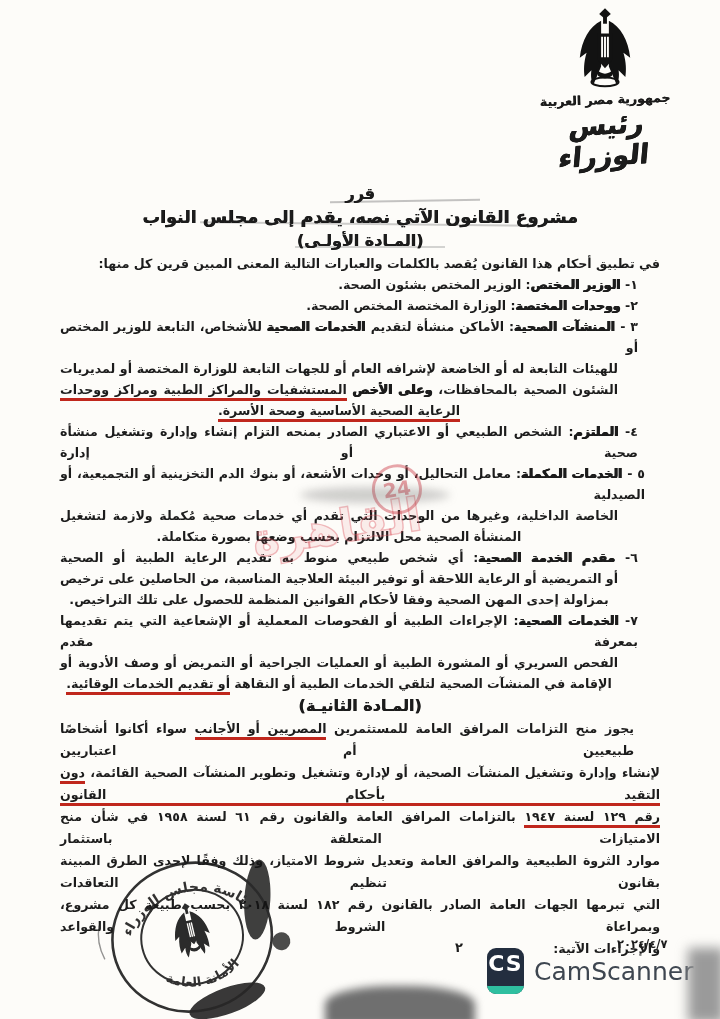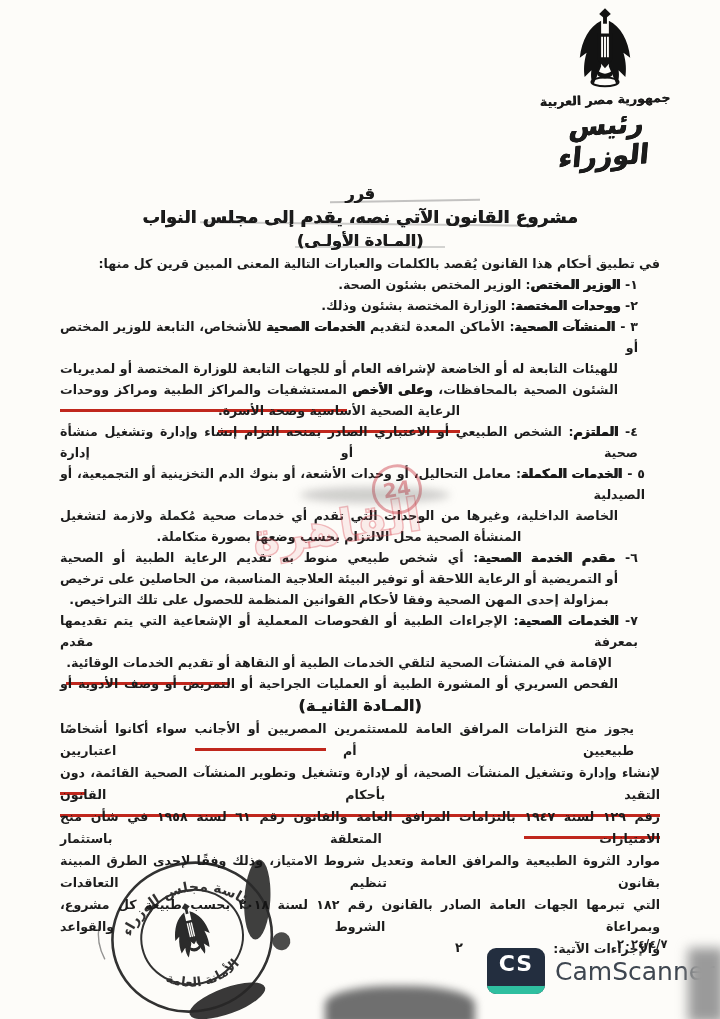--- a/index.html
+++ b/index.html
@@ -16,21 +16,21 @@
   .t-decree{text-align:center;font-size:16px;line-height:20px;text-shadow:.5px 0 0 #111;}
   .t-sub{text-align:center;font-size:17.5px;line-height:26px;text-shadow:.6px 0 0 #111;}
   .t-art{text-align:center;font-size:16px;line-height:22px;text-shadow:.5px 0 0 #111;margin-bottom:1px;}
   .t-art2{margin-top:1px;}
   .tl{font-size:12.6px;line-height:21px;direction:rtl;}
   .p2 .tl{line-height:22px;}
   .tl.j{text-align:justify;text-align-last:justify;}
   .tl.r{text-align:right;}
   .tl.c{text-align:center;}
   .r-term{text-shadow:.5px 0 0 currentColor,-.5px 0 0 currentColor;}
-  .r-rl{border-bottom:3px solid #c0271d;padding-bottom:12px;}
+  .r-rl{border-bottom:3px solid #c0271d;padding-bottom:1px;}
   
   .watermark{position:absolute;top:468px;left:238px;width:250px;height:100px;transform:rotate(-9deg);
       pointer-events:none;}
   .wm-word{position:absolute;top:28px;left:12px;font-size:46px;font-weight:bold;
       color:rgba(225,95,104,0.10);-webkit-text-stroke:1.4px rgba(221,84,95,0.38);}
   .wm-badge{position:absolute;top:2px;left:138px;width:44px;height:44px;border:3px solid rgba(205,60,72,0.45);
       border-radius:50%;text-align:center;line-height:44px;font-size:20px;font-weight:bold;
       color:rgba(205,60,72,0.5);}
   .smudge{position:absolute;top:487px;left:300px;width:150px;height:16px;border-radius:50%;
       background:rgba(100,100,100,0.30);filter:blur(4px);}
@@ -41,21 +41,21 @@
   .art3{top:246px;left:295px;width:150px;background:rgba(125,125,125,0.32);}
   .shadow-bottom{position:absolute;top:986px;left:325px;width:150px;height:40px;background:#6f6f6f;
       border-radius:45% 45% 0 0;filter:blur(4px);}
   .shadow-corner{position:absolute;top:948px;left:688px;width:36px;height:75px;background:#9a9a9a;
       filter:blur(6px);}
   
   .stamp{position:absolute;top:848px;left:92px;width:210px;height:176px;transform:rotate(-13deg);opacity:.9;}
   
   .pagenum{position:absolute;top:940px;left:455px;font-size:13px;font-weight:bold;}
   .scanner{position:absolute;top:948px;left:487px;display:flex;align-items:center;}
-  .cs-icon{width:58px;height:46px;background:#232e3f;border-radius:9px;position:relative;overflow:hidden;
+  .cs-icon{width:37px;height:46px;background:#232e3f;border-radius:9px;position:relative;overflow:hidden;
       flex:0 0 auto;}
   .cs-icon .cs-txt{position:absolute;top:3px;left:0;width:100%;text-align:center;color:#fff;
       font-size:22px;font-weight:bold;letter-spacing:1px;}
   .cs-icon .cs-strip{position:absolute;bottom:0;left:0;width:100%;height:8px;background:#2fbfa0;}
   .cs-label{font-size:25px;color:#3e4650;margin-left:10px;font-weight:normal;}
   .scan-date{position:absolute;top:-11px;left:130px;font-size:11.5px;font-weight:bold;color:#1c1c1c;
       white-space:nowrap;}
 </style>
 </head>
 <body>
@@ -83,35 +83,35 @@
   <div class="art art2"></div>
   <div class="art art3"></div>
 
   <div class="content" dir="rtl">
     <div class="t-decree">قرر</div>
     <div class="t-sub">مشروع القانون الآتي نصه، يقدم إلى مجلس النواب</div>
     <div class="t-art">(المـادة الأولـى)</div>
     <div>
         <div class="tl r"><span>في تطبيق أحكام هذا القانون يُقصد بالكلمات والعبارات التالية المعنى المبين قرين كل منها:</span></div>
         <div class="tl r" style="margin-right: 22px;"><span>١- </span><span class="r-term">الوزير المختص</span><span>: الوزير المختص بشئون الصحة.</span></div>
-        <div class="tl r" style="margin-right: 22px;"><span>٢- </span><span class="r-term">ووحدات المختصة</span><span>: الوزارة المختصة بشئون وذلك.</span></div>
-        <div class="tl j" style="margin-right: 22px;"><span>٣ - </span><span class="r-term">المنشآت الصحية</span><span>: الأماكن المعدة لتقديم </span><span class="r-term">الخدمات الصحية</span><span> للأشخاص، التابعة للوزير المختص أو</span></div>
+        <div class="tl r" style="margin-right: 22px;"><span>٢- </span><span class="r-term">ووحدات المختصة</span><span>: الوزارة المختصة المختص الصحة.</span></div>
+        <div class="tl j" style="margin-right: 22px;"><span>٣ - </span><span class="r-term">المنشآت الصحية</span><span>: الأماكن منشأة لتقديم </span><span class="r-term">الخدمات الصحية</span><span> للأشخاص، التابعة للوزير المختص أو</span></div>
         <div class="tl j" style="margin-right: 42px;"><span>للهيئات التابعة له أو الخاضعة لإشرافه العام أو للجهات التابعة للوزارة المختصة أو لمديريات</span></div>
         <div class="tl j" style="margin-right: 42px;"><span>الشئون الصحية بالمحافظات، </span><span class="r-term">وعلى الأخص</span><span> </span><span class="r-rl">المستشفيات والمراكز الطبية ومراكز ووحدات</span></div>
         <div class="tl c" style="margin-right: 42px;"><span class="r-rl">الرعاية الصحية الأساسية وصحة الأسرة.</span></div>
         <div class="tl j" style="margin-right: 22px;"><span>٤- </span><span class="r-term">الملتزم</span><span>: الشخص الطبيعي أو الاعتباري الصادر بمنحه التزام إنشاء وإدارة وتشغيل منشأة صحية أو إدارة</span></div>
         <div class="tl j" style="margin-right: 15px;"><span>٥ - </span><span class="r-term">الخدمات المكملة</span><span>: معامل التحاليل، أو وحدات الأشعة، أو بنوك الدم التخزينية أو التجميعية، أو الصيدلية</span></div>
         <div class="tl j" style="margin-right: 42px;"><span>الخاصة الداخلية، وغيرها من الوحدات التي تقدم أي خدمات صحية مُكملة ولازمة لتشغيل</span></div>
         <div class="tl c" style="margin-right: 42px;"><span>المنشأة الصحية محل الالتزام بحسب وضعها بصورة متكاملة.</span></div>
         <div class="tl j" style="margin-right: 22px;"><span>٦- </span><span class="r-term">مقدم الخدمة الصحية</span><span>: أي شخص طبيعي منوط به تقديم الرعاية الطبية أو الصحية</span></div>
         <div class="tl j" style="margin-right: 42px;"><span>أو التمريضية أو الرعاية اللاحقة أو توفير البيئة العلاجية المناسبة، من الحاصلين على ترخيص</span></div>
         <div class="tl c" style="margin-right: 42px;"><span>بمزاولة إحدى المهن الصحية وفقا لأحكام القوانين المنظمة للحصول على تلك التراخيص.</span></div>
         <div class="tl j" style="margin-right: 22px;"><span>٧- </span><span class="r-term">الخدمات الصحية</span><span>: الإجراءات الطبية أو الفحوصات المعملية أو الإشعاعية التي يتم تقديمها بمعرفة مقدم</span></div>
+        <div class="tl j" style="margin-right: 42px;"><span>الفحص السريري أو المشورة الطبية أو العمليات الجراحية أو التمريض أو وصف الأدوية أو</span></div>
         <div class="tl c" style="margin-right: 42px;"><span>الإقامة في المنشآت الصحية لتلقي الخدمات الطبية أو النقاهة </span><span class="r-rl">أو تقديم الخدمات الوقائية.</span></div>
-        <div class="tl j" style="margin-right: 42px;"><span>الفحص السريري أو المشورة الطبية أو العمليات الجراحية أو التمريض أو وصف الأدوية أو</span></div>
       </div>
     <div class="t-art t-art2">(المـادة الثانيـة)</div>
     <div class="p2">
         <div class="tl j" style="margin-right: 26px;"><span>يجوز منح التزامات المرافق العامة للمستثمرين </span><span class="r-rl">المصريين أو الأجانب</span><span> سواء أكانوا أشخاصًا طبيعيين أم اعتباريين</span></div>
         <div class="tl j"><span>لإنشاء وإدارة وتشغيل المنشآت الصحية، أو لإدارة وتشغيل وتطوير المنشآت الصحية القائمة، </span><span class="r-rl">دون التقيد بأحكام القانون</span></div>
         <div class="tl j"><span class="r-rl">رقم ١٢٩ لسنة ١٩٤٧</span><span> بالتزامات المرافق العامة والقانون رقم ٦١ لسنة ١٩٥٨ في شأن منح الامتيازات المتعلقة باستثمار</span></div>
         <div class="tl j"><span>موارد الثروة الطبيعية والمرافق العامة وتعديل شروط الامتياز، وذلك وفقًا لإحدى الطرق المبينة بقانون تنظيم التعاقدات</span></div>
         <div class="tl j"><span>التي تبرمها الجهات العامة الصادر بالقانون رقم ١٨٢ لسنة ٢٠١٨ بحسب طبيعة كل مشروع، وبمراعاة الشروط والقواعد</span></div>
         <div class="tl r"><span>والإجراءات الآتية:</span></div>
       </div>

